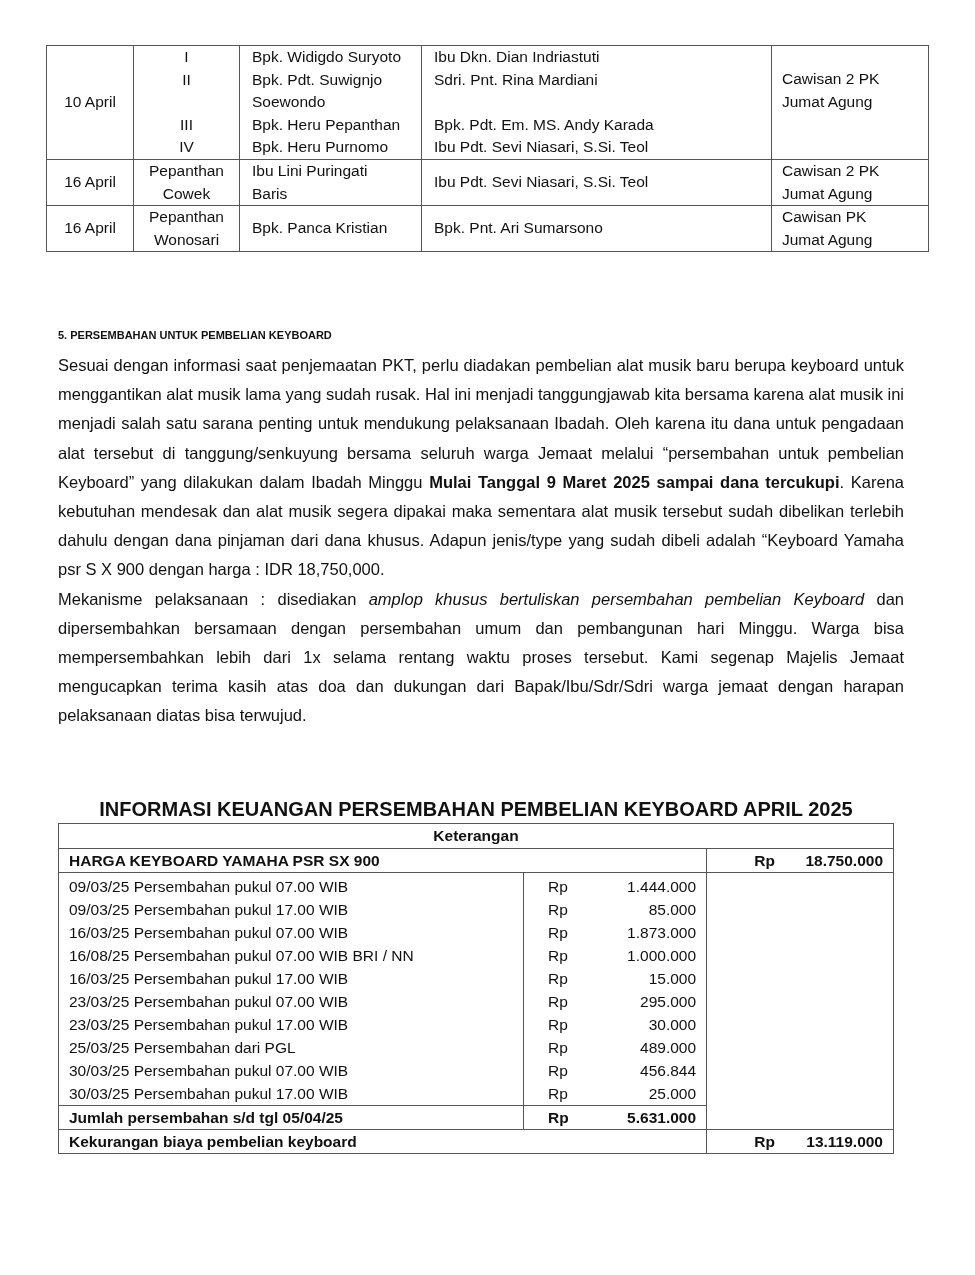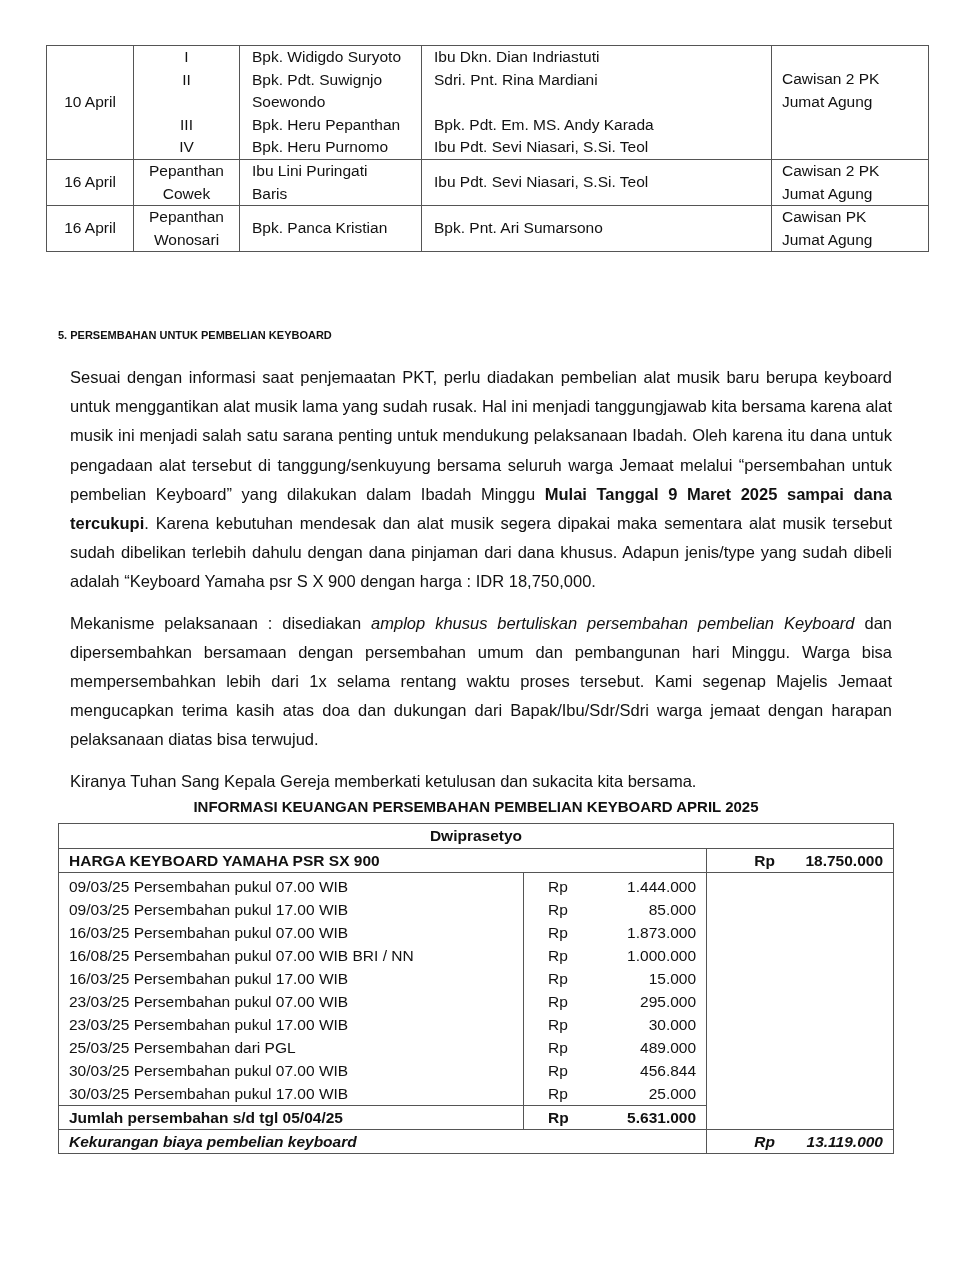--- a/index.html
+++ b/index.html
@@ -9,39 +9,39 @@
   .sched td { border: 1.3px solid #555; vertical-align: middle; padding: 0 10px; }
   .sched td.c-date { width: 70px; text-align: center; padding: 0 8px; margin-left: 28px; }
   .sched td.c-part { width: 93px; text-align: center; padding: 0 6px; }
   .sched td.c-lit  { width: 157px; padding: 0 12px; }
   .sched td.c-pr   { width: 325px; padding: 0 12px; margin-top: 16px; }
   .sched td.c-note { padding: 0 10px; }
   .line { display: block; height: 22.6px; white-space: nowrap; }
 
   .heading { position: absolute; left: 58px; top: 329px; font-weight: bold; font-size: 11px; }
   .body { position: absolute; left: 58px; top: 351px; width: 846px; font-size: 16.5px; line-height: 29.2px; text-align: justify; }
-  .body p { margin: 12px; }
+  .body p { margin: 0; }
   .body b { font-weight: bold; }
   .body i { font-style: italic; }
 
-  .fin-title { position: absolute; left: 58px; top: 798px; width: 836px; text-align: center; font-weight: bold; font-size: 15px; }
+  .fin-title { position: absolute; left: 58px; top: 798px; width: 836px; text-align: center; font-weight: bold; font-size: 20px; }
   .fin { position: absolute; left: 58px; top: 823px; width: 836px; border-collapse: collapse; font-size: 15.5px; }
   .fin td { padding: 0 10px; height: 23px; }
   .fin .bd-all { border: 1.3px solid #555; }
   .fin .b { font-weight: bold; }
   .fin .hdr { text-align: center; font-weight: bold; border: 1.3px solid #555; height: 24px; }
   .fin .lbl { border-left: 1.3px solid #555; border-right: 1.3px solid #555; }
   .fin .amt { border-right: 1.3px solid #555; }
   .fin .side { border-right: 1.3px solid #555; }
   .amtbox { display: flex; justify-content: flex-end; gap: 26px; }
   .amtbox .rp { width: 30px; }
   .amtbox .val { width: 92px; text-align: right; }
   .fin tr.firstrow td { padding-top: 2px; }
   .fin tr.total td { border-top: 1.3px solid #555; border-bottom: 1.3px solid #555; }
-  .fin tr.final td { border: 1.3px solid #555; font-style: italic; }
+  .fin tr.final td { border: 1.3px solid #555; }
   .big { display: flex; justify-content: flex-end; gap: 20px; }
   .big .val { width: 88px; text-align: right; }
 </style>
 </head>
 <body>
 
 <table class="sched">
   <tbody id="sched-body">
       <tr>
         <td class="c-date">10 April</td>
@@ -107,34 +107,33 @@
         </td>
       </tr>
     </tbody>
 </table>
 
 <div class="heading">5. PERSEMBAHAN UNTUK PEMBELIAN KEYBOARD</div>
 
 <div class="body">
   <p><span>Sesuai dengan informasi saat penjemaatan PKT, perlu diadakan pembelian alat musik baru berupa keyboard untuk menggantikan alat musik lama yang sudah rusak. Hal ini menjadi tanggungjawab kita bersama karena alat musik ini menjadi salah satu sarana penting untuk mendukung pelaksanaan Ibadah. Oleh karena itu dana untuk pengadaan alat tersebut di tanggung/senkuyung bersama seluruh warga Jemaat melalui “persembahan untuk pembelian Keyboard” yang dilakukan dalam Ibadah Minggu </span><b>Mulai Tanggal 9 Maret 2025 sampai dana tercukupi</b><span>. Karena kebutuhan mendesak dan alat musik segera dipakai maka sementara alat musik tersebut sudah dibelikan terlebih dahulu dengan dana pinjaman dari dana khusus. Adapun jenis/type yang sudah dibeli adalah “Keyboard Yamaha psr S X 900 dengan harga : IDR 18,750,000.</span></p>
   <p><span>Mekanisme pelaksanaan : disediakan </span><i>amplop khusus bertuliskan persembahan pembelian Keyboard</i><span> dan dipersembahkan bersamaan dengan persembahan umum dan pembangunan hari Minggu. Warga bisa mempersembahkan lebih dari 1x selama rentang waktu proses tersebut. Kami segenap Majelis Jemaat mengucapkan terima kasih atas doa dan dukungan dari Bapak/Ibu/Sdr/Sdri warga jemaat dengan harapan pelaksanaan diatas bisa terwujud.</span></p>
-  <p style="text-align:left">Kiranya Tuhan Sang Kepala Gereja memberkati ketulusan dan sukacita kita bersama.</p>
 </div>
 
 <div class="fin-title">INFORMASI KEUANGAN PERSEMBAHAN PEMBELIAN KEYBOARD APRIL 2025</div>
 
 <table class="fin">
   <colgroup>
       <col style="width:466px">
       <col style="width:183px">
       <col style="width:187px">
     </colgroup>
   <tbody id="fin-body">
     <tr>
-      <td colspan="3" class="hdr">Dwiprasetyo</td>
+      <td colspan="3" class="hdr">Keterangan</td>
     </tr>
     <tr>
       <td colspan="2" class="bd-all b">HARGA KEYBOARD YAMAHA PSR SX 900</td>
       <td class="bd-all b">
         <div class="big">
             <span>Rp</span>
             <span class="val">18.750.000</span>
           </div>
       </td>
     </tr>

